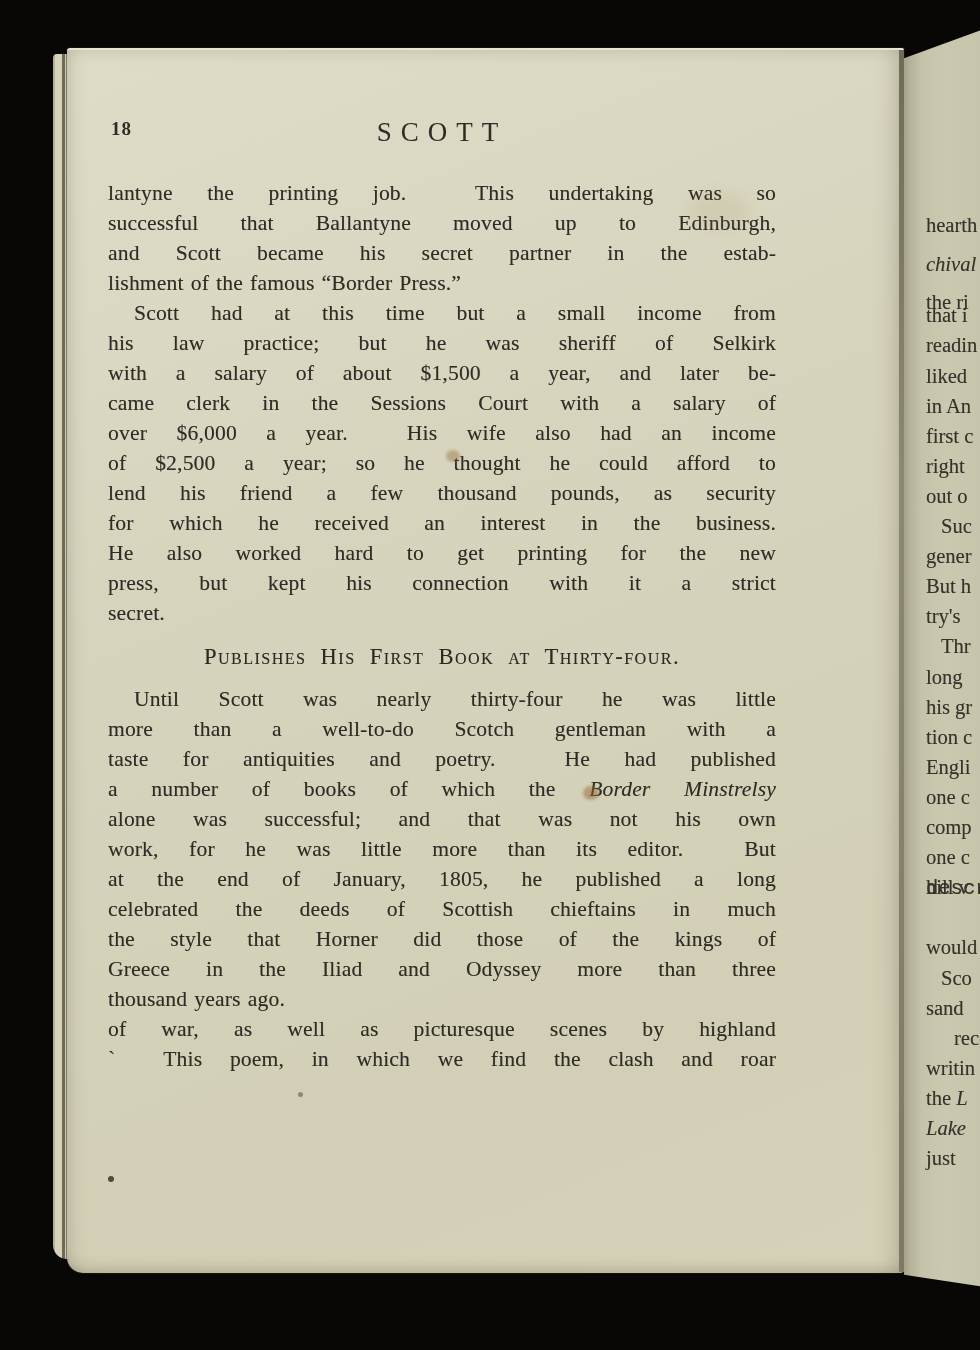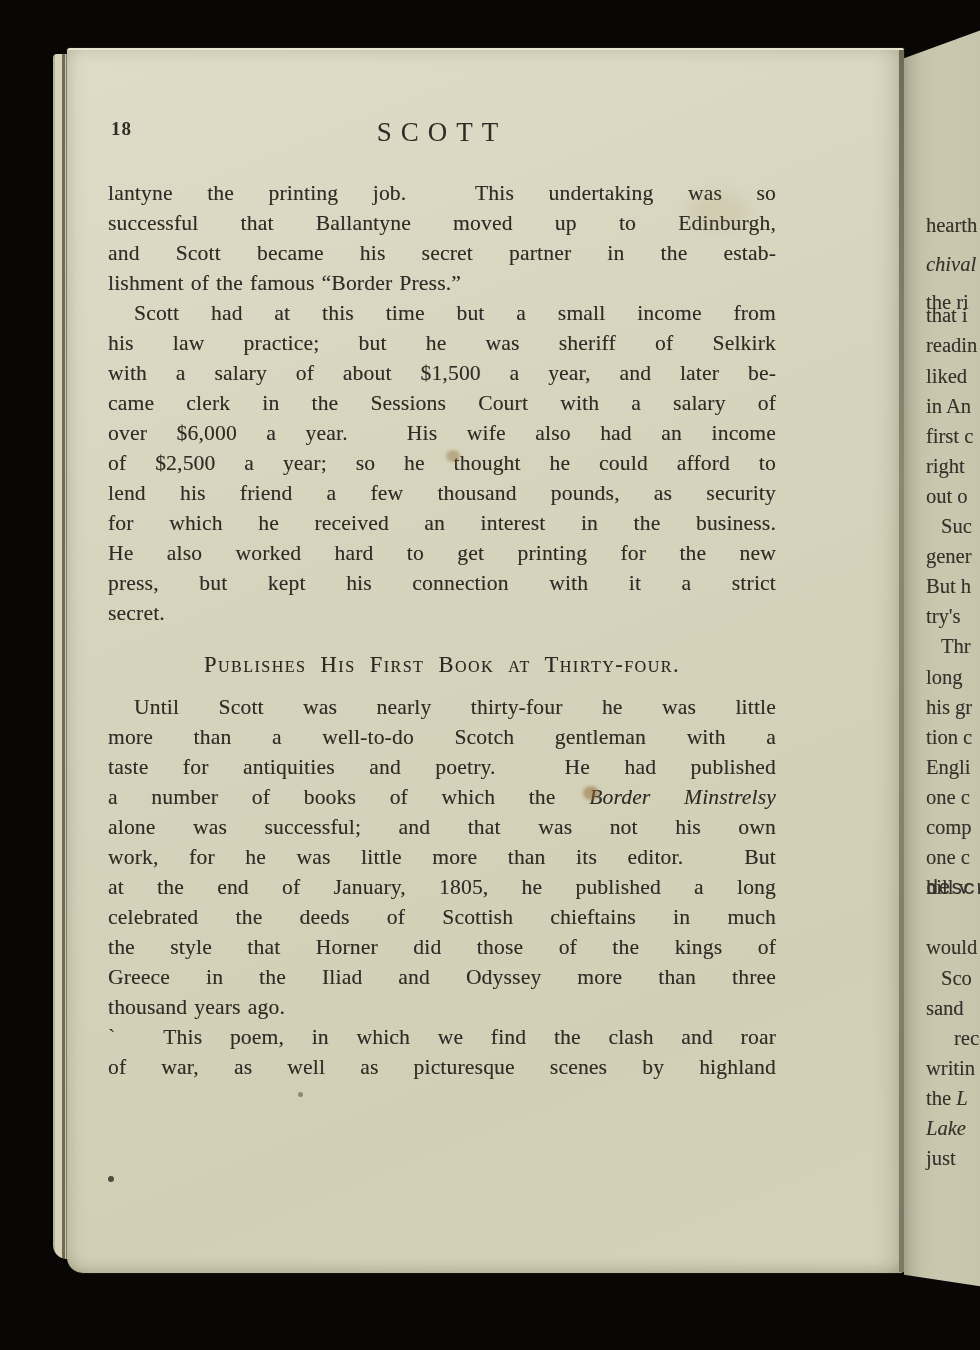--- a/index.html
+++ b/index.html
@@ -73,21 +73,21 @@
     text-shadow: 0.3px 0.3px 0 rgba(46,44,37,0.35);
   }
   .line.nj { text-align-last: left; }
   .line.ind { padding-left: 26px; }
   .it { font-style: italic; }
 
   .section-heading {
     font-variant: small-caps;
     font-size: 22.5px;
     line-height: 34px; height: 34px;
-    margin: 20px 0 10px 0;
+    margin: 12px 0 10px 0;
     letter-spacing: 1.5px;
     word-spacing: 7px;
     text-align: center;
     color: #2b2922;
     text-shadow: 0.3px 0.3px 0 rgba(43,41,34,0.35);
   }
 
   
   .gutter {
     position: absolute; left: 899px; top: 50px;
@@ -156,22 +156,22 @@
         <div class="line"><span>a number of books of which the </span><span class="it">Border Minstrelsy</span></div>
         <div class="line"><span>alone was successful; and that was not his own</span></div>
         <div class="line"><span>work, for he was little more than its editor.&nbsp; But</span></div>
         <div class="line"><span>at the end of January, 1805, he published a long</span></div>
         <div class="line"><span>celebrated the deeds of Scottish chieftains in much</span></div>
         <div class="line"><span>the style that Horner did those of the kings of</span></div>
         <div class="line"><span>Greece in the Iliad and Odyssey more than three</span></div>
         <div class="line nj"><span>thousand years ago.</span></div>
       </div>
       <div class="para">
+        <div class="line"><span>of war, as well as picturesque scenes by highland</span></div>
         <div class="line"><span>ˋ This poem, in which we find the clash and roar</span></div>
-        <div class="line"><span>of war, as well as picturesque scenes by highland</span></div>
       </div>
     </div>
 
   <div class="gutter"></div>
 
   <div class="right-page">
     <div>
         <div class="rfrag" style="top: 184px;"><span>hearth</span></div>
         <div class="rfrag" style="top: 223px; font-style: italic;"><span>chival</span></div>
         <div class="rfrag" style="top: 261px;"><span>the ri</span></div>

